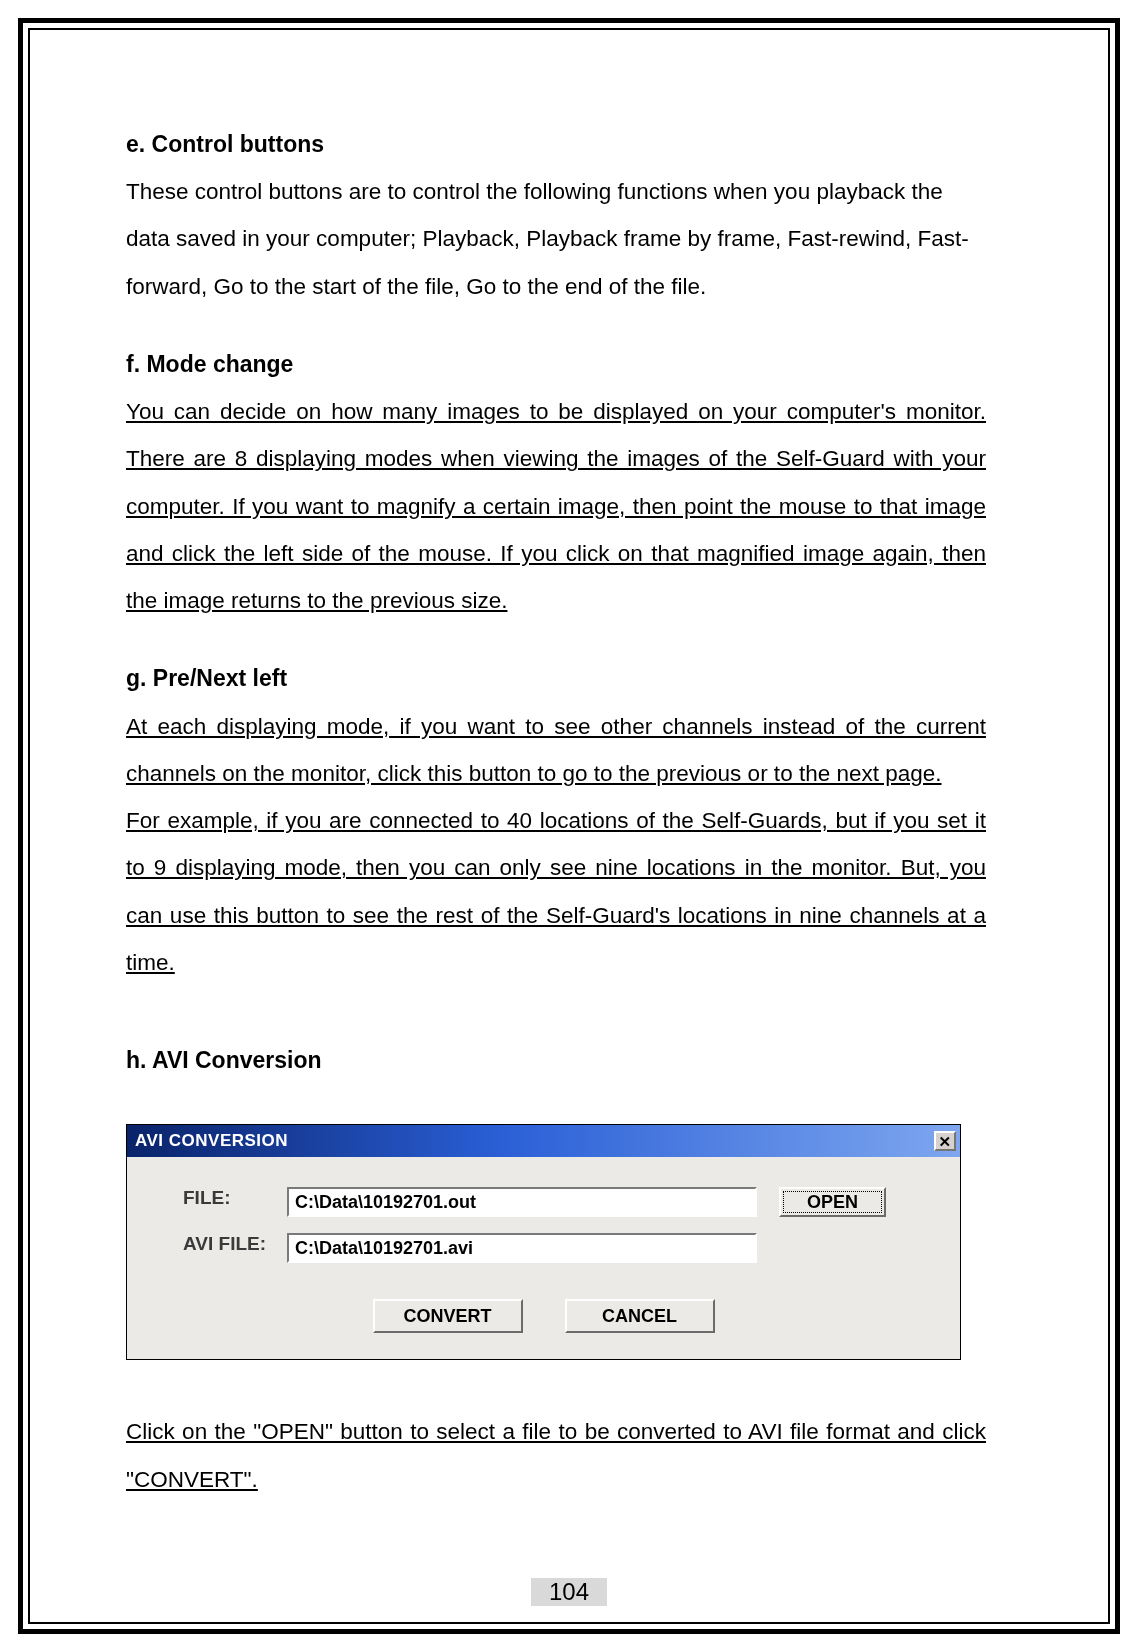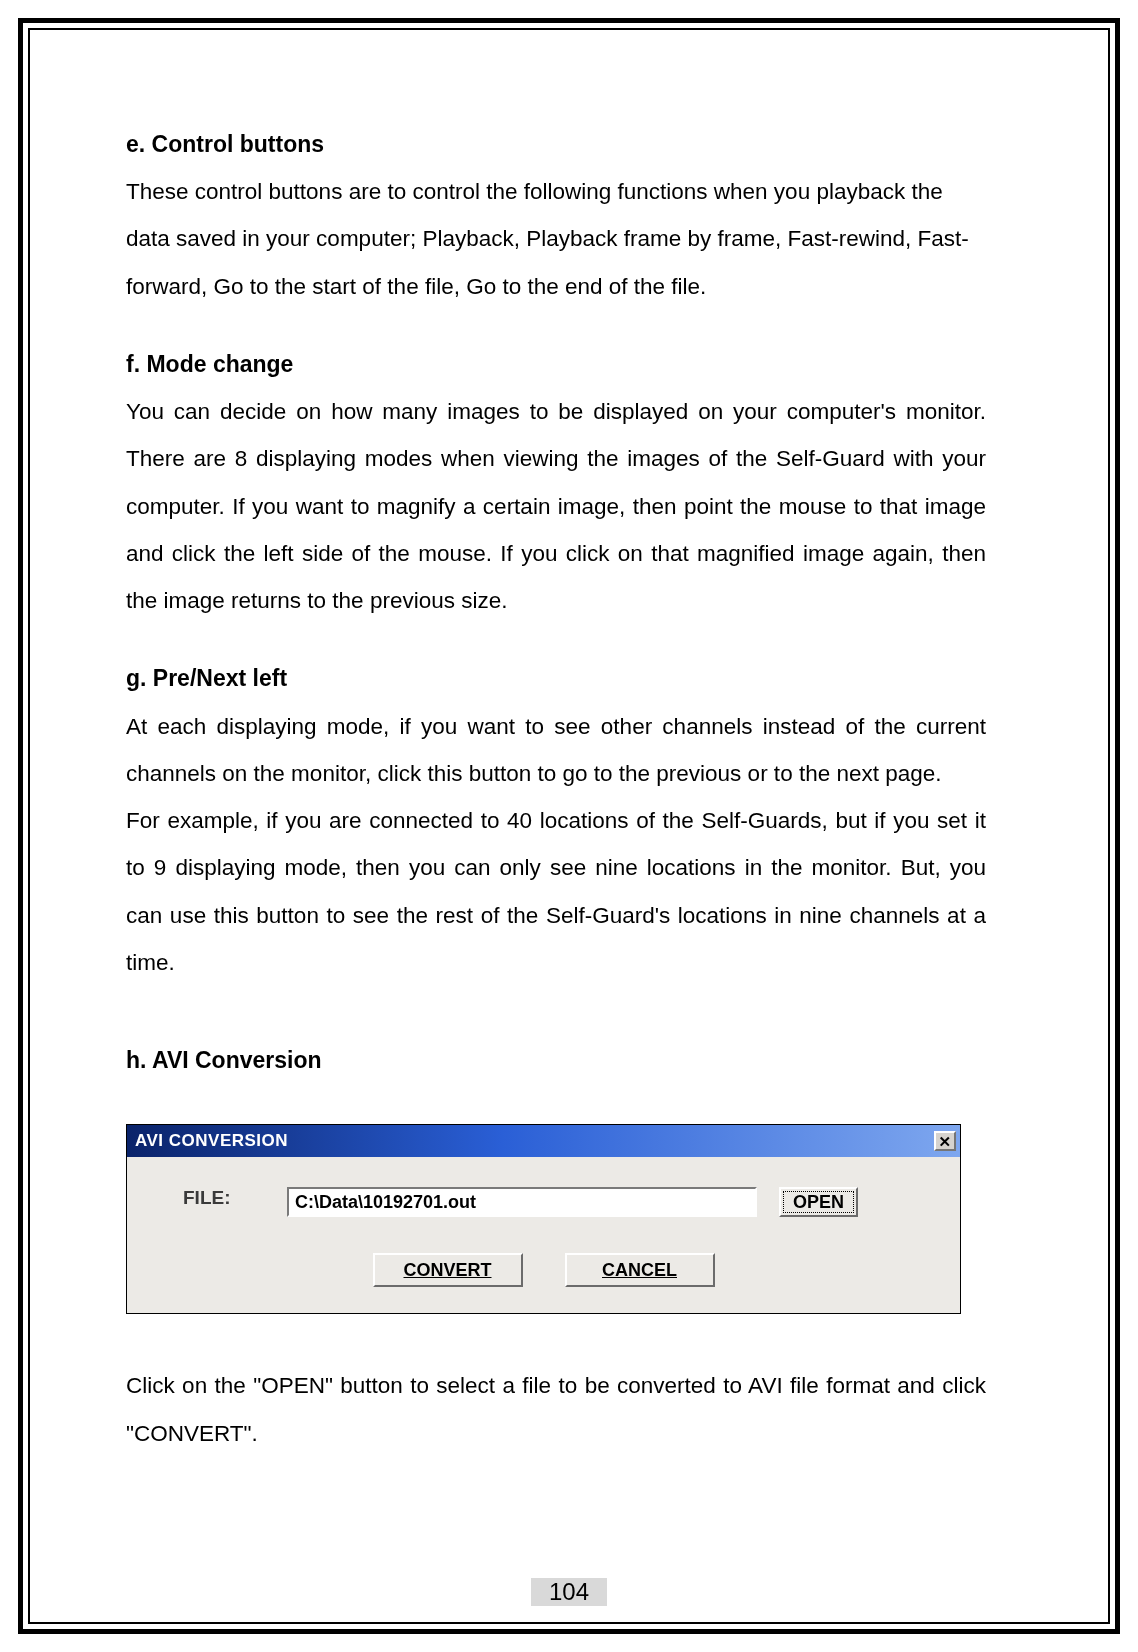--- a/index.html
+++ b/index.html
@@ -31,21 +31,21 @@
     font-weight: bold;
     font-size: 23px;
     line-height: 1.4;
     margin-bottom: 8px;
   }
   .body-text {
     font-size: 22.5px;
     line-height: 2.1;
     margin-bottom: 38px;
   }
-  .body-text.justify { text-align: justify; }
+  .body-text.justify { text-align: justify; text-decoration: underline; }
   .body-text.tight { margin-bottom: 18px; }
   .page-num-wrap {
     position: absolute;
     left: 0; right: 0;
     bottom: 46px;
     display: flex;
     justify-content: center;
   }
   .page-num {
     background: #d9d9d9;
@@ -125,38 +125,37 @@
   .dialog-button {
     height: 30px;
     background: #eceae6;
     border-top: 2px solid #fff;
     border-left: 2px solid #fff;
     border-right: 2px solid #6b6b6b;
     border-bottom: 2px solid #6b6b6b;
     font-family: Tahoma, Arial, sans-serif;
     font-size: 18px;
     font-weight: bold;
-    padding: 0 12px;
+    padding: 0 26px;
     display: inline-flex;
     align-items: center;
     justify-content: center;
     cursor: default;
   }
   .dialog-button.open {
     margin-left: 22px;
     outline: 1px dotted #000;
     outline-offset: -5px;
   }
   .dialog-button-row {
     display: flex;
     justify-content: center;
     gap: 42px;
     margin-top: 36px;
     margin-bottom: 6px;
-    text-decoration: underline;
   }
   .dialog-button-row .dialog-button {
     width: 150px;
     height: 34px;
   }
 </style>
 </head>
 <body>
 
 <div class="outer-border"></div>
@@ -180,20 +179,24 @@
     <div class="dialog-titlebar">
       <span>AVI CONVERSION</span>
       <span class="dialog-close">✕</span>
     </div>
     <div class="dialog-body">
       <div class="dialog-row">
         <div class="dialog-label">FILE:</div>
         <div class="dialog-input">C:\Data\10192701.out</div>
         <div class="dialog-button open">OPEN</div>
       </div>
+      <div class="dialog-row">
+        <div class="dialog-label">AVI FILE:</div>
+        <div class="dialog-input">C:\Data\10192701.avi</div>
+      </div>
       <div class="dialog-button-row">
         <div class="dialog-button">CONVERT</div>
         <div class="dialog-button">CANCEL</div>
       </div>
     </div>
   </div>
 
   <div class="body-text justify" style="margin-bottom:0">Click on the "OPEN" button to select a file to be converted to AVI file format and click "CONVERT".</div>
 
 </div>

